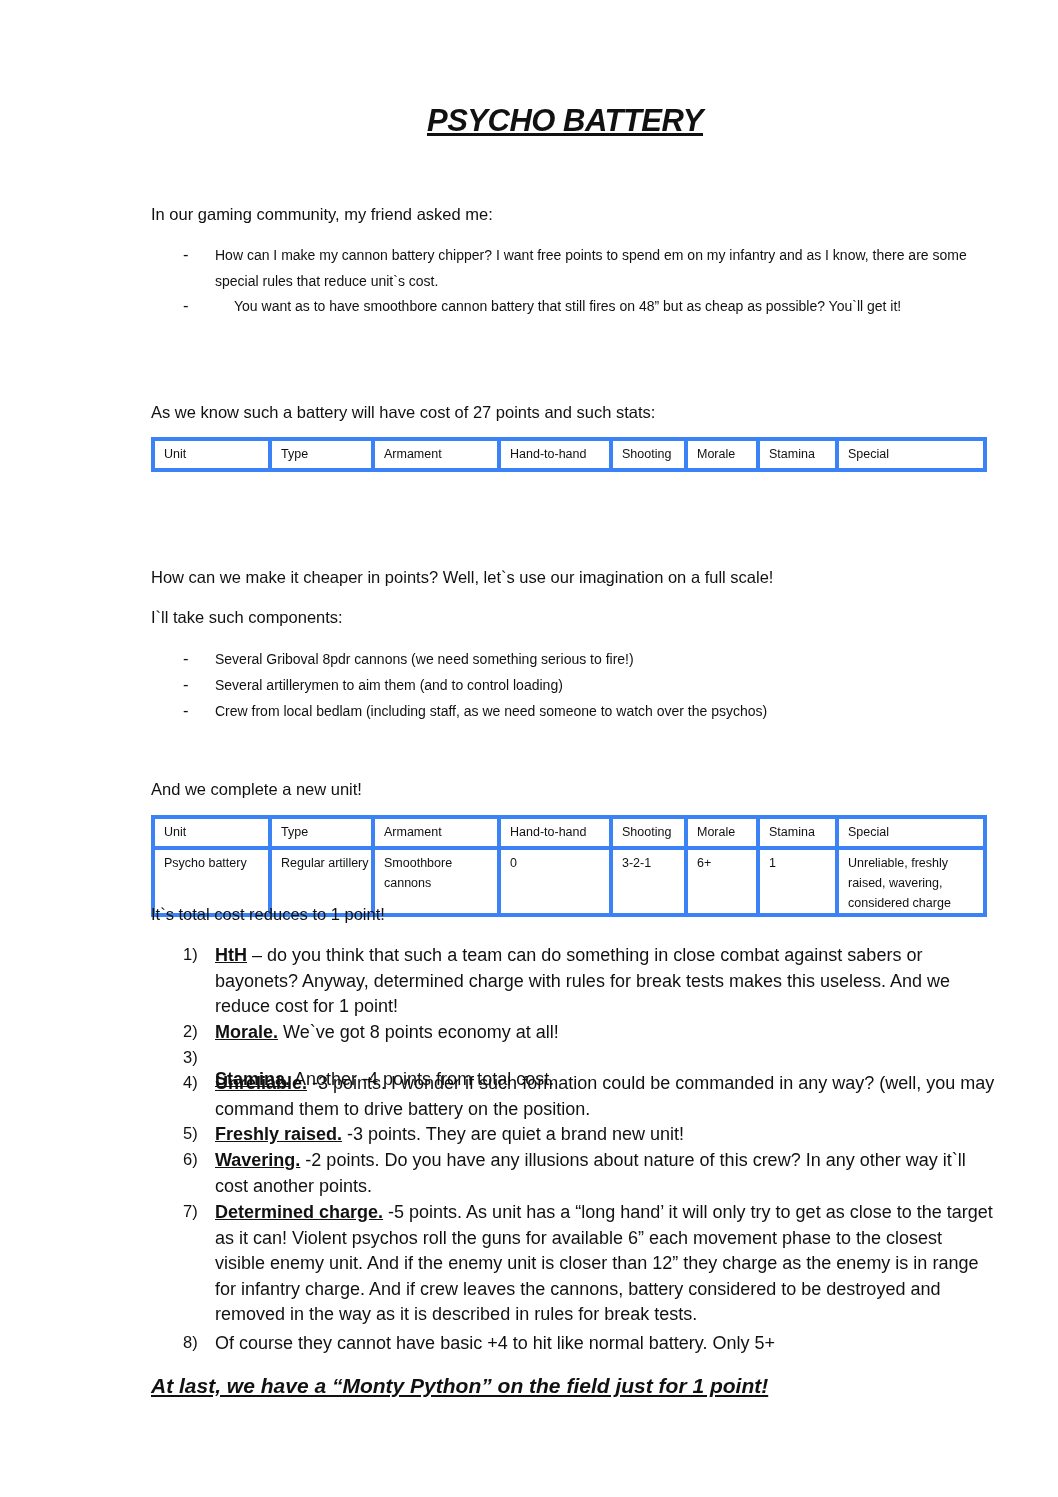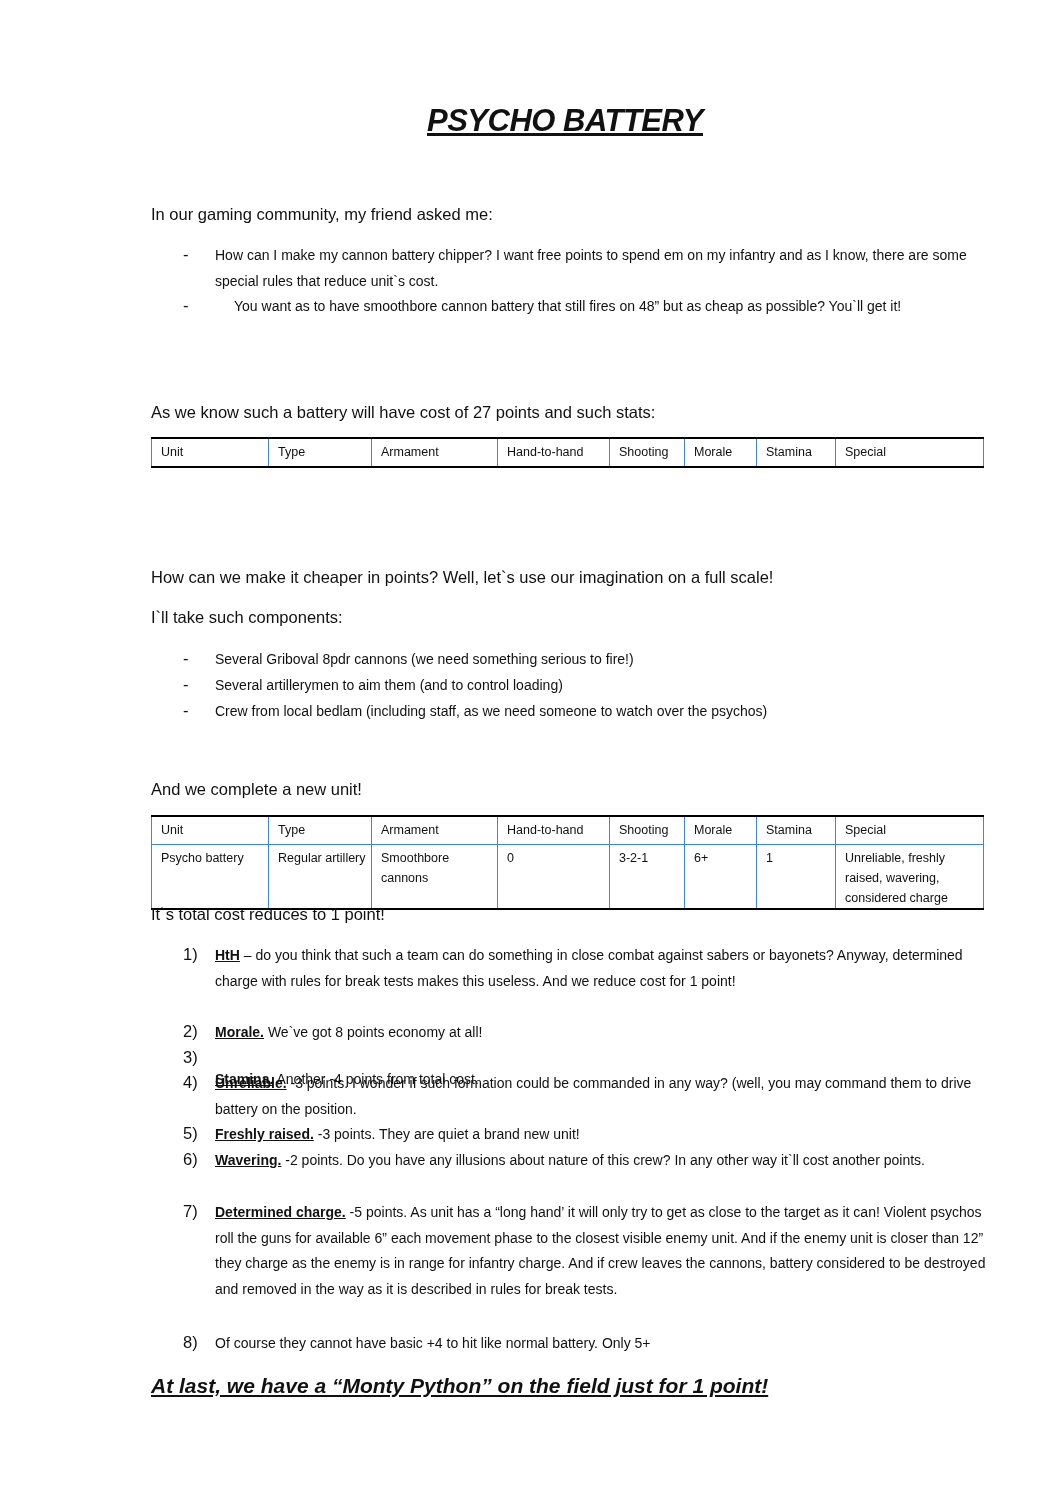--- a/index.html
+++ b/index.html
@@ -6,25 +6,25 @@
   body { width: 1058px; height: 1497px; position: relative; overflow: hidden;
          font-family: "Liberation Sans", sans-serif; color: #111; }
   .abs { position: absolute; }
   .title { left: 0; width: 1130px; top: 103px; text-align: center; font-size: 31px;
            font-weight: bold; font-style: italic; text-decoration: underline; letter-spacing: -0.5px; }
   .p { font-size: 16.5px; left: 151px; white-space: nowrap; }
   .bullet-dash { position: absolute; left: 183px; font-size: 16.5px; }
   .bullet-text { position: absolute; left: 215px; font-size: 14px; line-height: 25.5px; width: 780px; }
   table.stats { position: absolute; left: 151px; width: 832px; border-collapse: collapse;
                 font-size: 12.5px; table-layout: fixed; }
-  table.stats td { border: 1px solid #3b82f6; vertical-align: top; padding: 3px 0 0 9px; line-height: 20px; }
+  table.stats td { border: 4px solid #3b82f6; vertical-align: top; padding: 3px 0 0 9px; line-height: 20px; }
   table.stats tr.head td { height: 24px; }
   table.stats { border-top: 2px solid #000; border-bottom: 2px solid #000; }
   .num { position: absolute; left: 183px; font-size: 16.5px; }
-  .item { position: absolute; left: 215px; font-size: 14px; line-height: 25.5px; width: 780px; }
+  .item { position: absolute; left: 215px; font-size: 18px; line-height: 25.5px; width: 780px; }
   .item b { text-decoration: underline; }
   .final { left: 151px; top: 1374px; font-size: 21px; font-weight: bold; font-style: italic; text-decoration: underline; }
 </style>
 </head>
 <body>
 
 <div class="abs title">PSYCHO BATTERY</div>
 
 <div class="abs p" style="top:205px;">In our gaming community, my friend asked me:</div>
 

